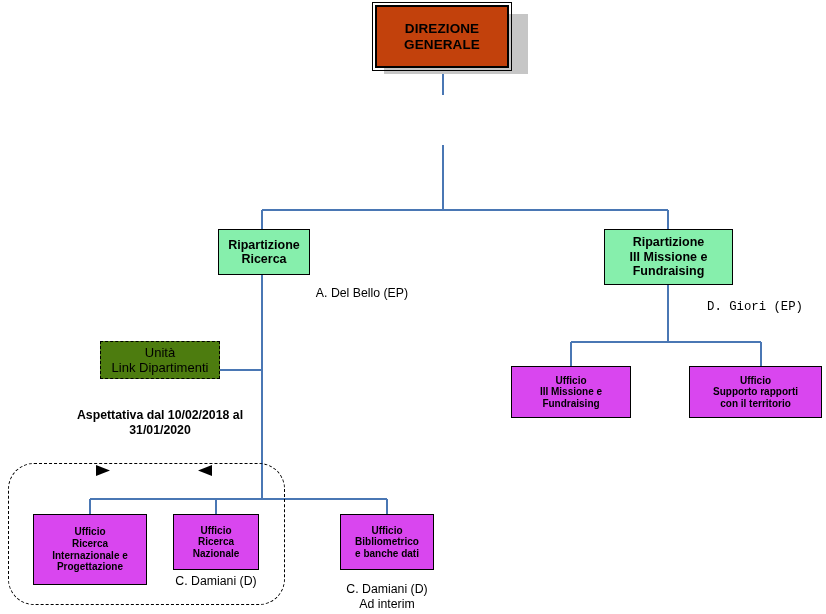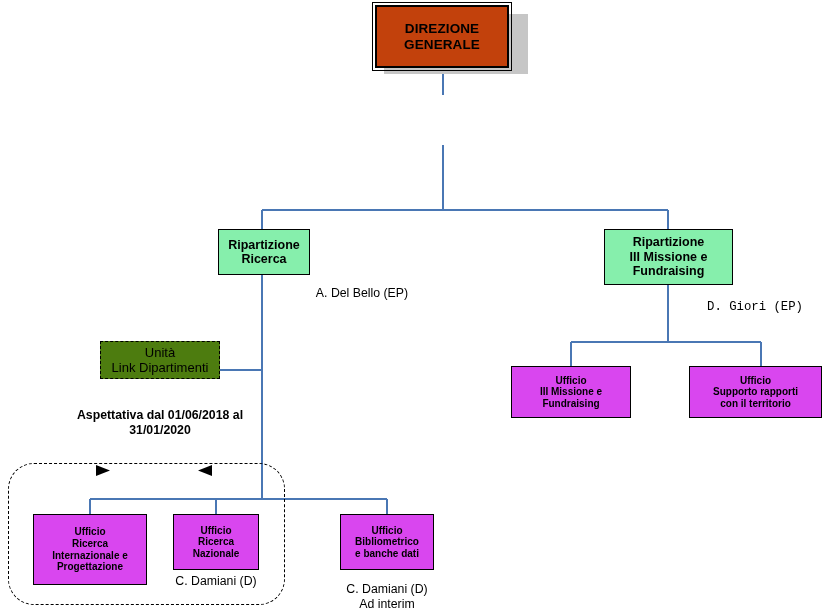--- a/index.html
+++ b/index.html
@@ -197,21 +197,21 @@
     <span>Ufficio
 Supporto rapporti
 con il territorio</span>
   </div>
 
   <div class="caption" style="left:292px; top:286px; width:140px;">A. Del Bello (EP)</div>
 
   <div class="caption" style="left:690px; top:300px; width:130px;font-family:Liberation Mono, monospace;">D. Giori (EP)</div>
 
 
-  <div class="caption bold" style="left:55px; top:408px; width:210px;">Aspettativa  dal 01/06/2018 al
+  <div class="caption bold" style="left:55px; top:408px; width:210px;">Aspettativa  dal 10/02/2018 al
 31/01/2020</div>
 
   <div class="caption" style="left:156px; top:574px; width:120px;">C. Damiani (D)</div>
 
   <div class="caption" style="left:327px; top:582px; width:120px;">C. Damiani (D)
 Ad interim</div>
 
 </div>
 
 </body></html>

